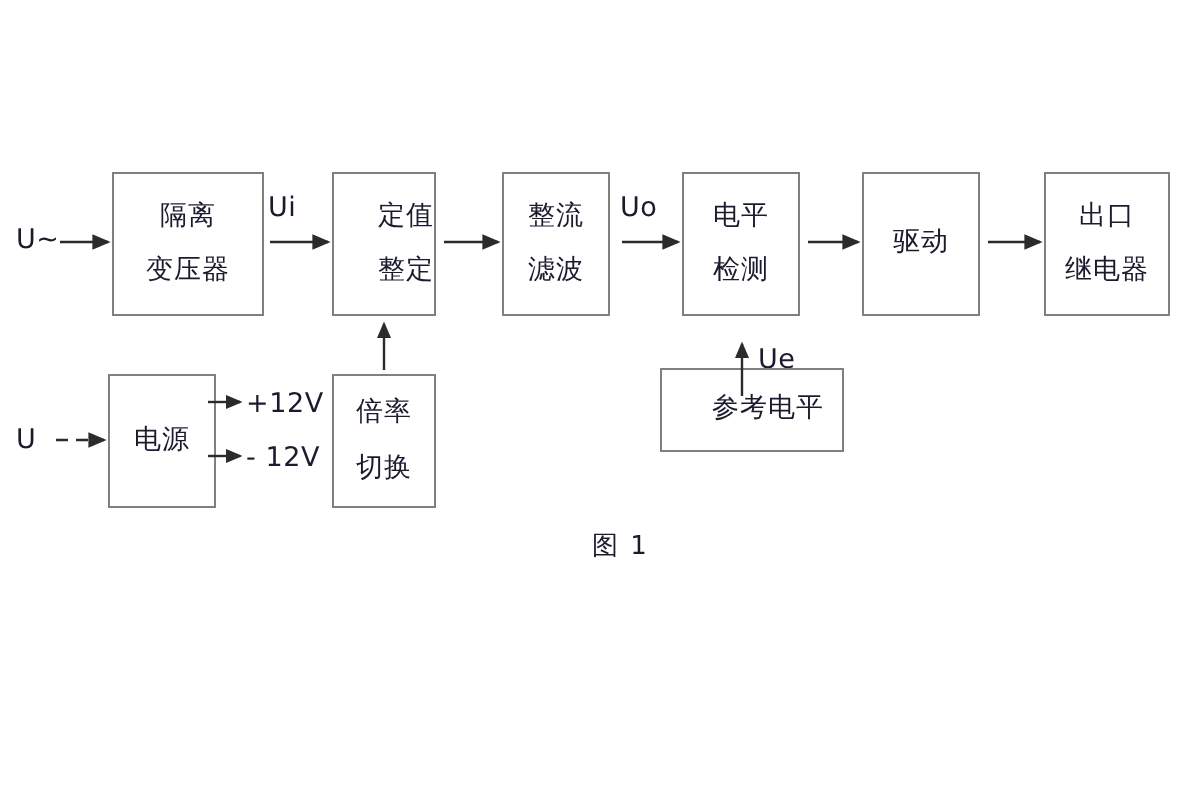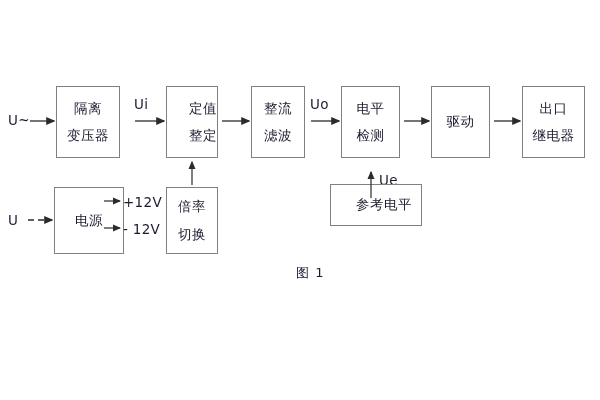--- a/index.html
+++ b/index.html
@@ -68,21 +68,21 @@
     letter-spacing: 1px;
   }
 </style>
 </head>
 <body>
 
 <div id="canvas">
 
   <div class="lbl" style="left:8px; top:112px;">U~</div>
 
-  <div class="box" style="left:56px; top:86px; width:64px; height:72px;">
+  <div class="box" style="left:56px; top:86px; width:76px; height:72px;">
     <span class="line">隔离</span>
     <span class="line">变压器</span>
   </div>
 
   <div class="lbl" style="left:134px; top:96px;">Ui</div>
 
   <div class="box" style="left:166px; top:86px; width:52px; height:72px;padding-left:22px;">
     <span class="line">定值</span>
     <span class="line">整定</span>
   </div>
@@ -103,21 +103,21 @@
     <span class="line">驱动</span>
   </div>
 
   <div class="box" style="left:522px; top:86px; width:63px; height:72px;">
     <span class="line">出口</span>
     <span class="line">继电器</span>
   </div>
 
   <div class="lbl" style="left:8px; top:212px;">U</div>
 
-  <div class="box single" style="left:54px; top:187px; width:70px; height:67px;">
+  <div class="box single" style="left:54px; top:187px; width:54px; height:67px;">
     <span class="line">电源</span>
   </div>
 
   <div class="lbl" style="left:123px; top:194px;">+12V</div>
   <div class="lbl" style="left:123px; top:221px;">- 12V</div>
 
   <div class="box" style="left:166px; top:187px; width:52px; height:67px;">
     <span class="line">倍率</span>
     <span class="line">切换</span>
   </div>

